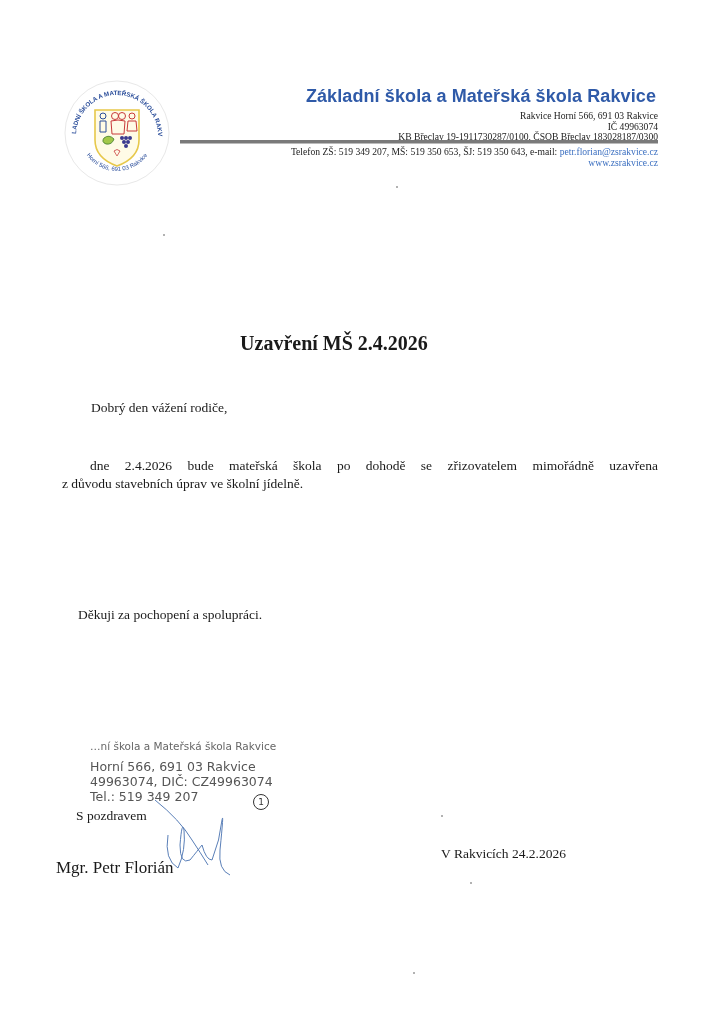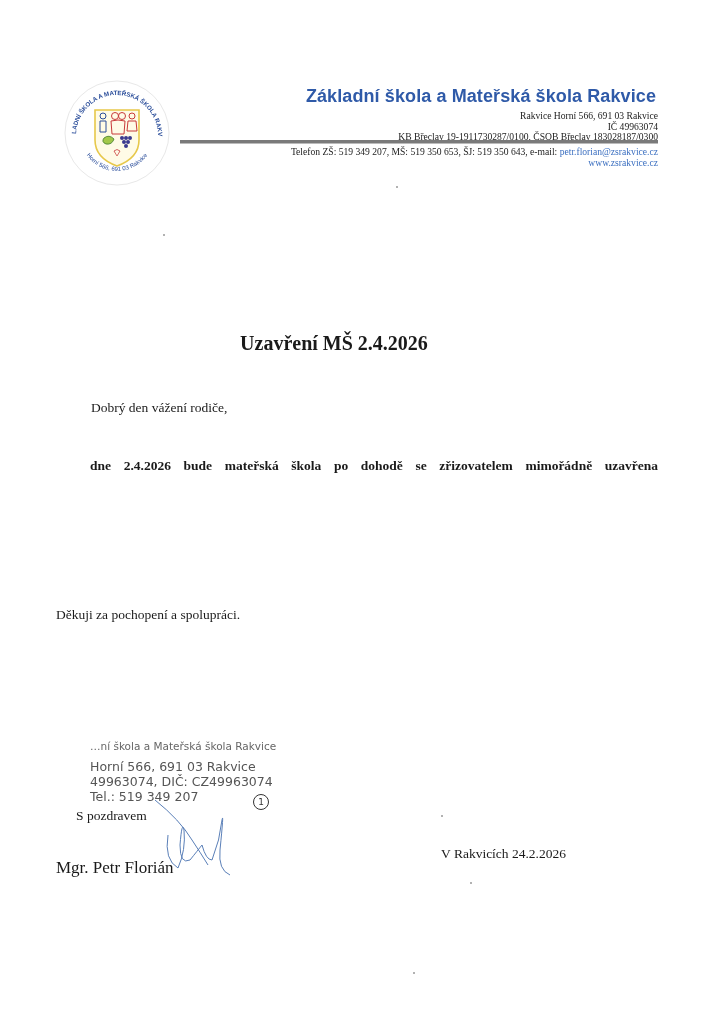--- a/index.html
+++ b/index.html
@@ -6,23 +6,23 @@
   body { width: 724px; height: 1024px; position: relative; overflow: hidden; font-family: "Liberation Serif", serif; color: #1a1a1a; }
   .abs { position: absolute; }
   .logo { left: 62px; top: 78px; width: 110px; height: 110px; }
   .school-name { right: 68px; top: 86px; font-family: "Liberation Sans", sans-serif; font-weight: bold; font-size: 18px; color: #2f5aa8; white-space: nowrap; letter-spacing: 0.1px; }
   .addr { right: 66px; font-size: 9.6px; color: #222; white-space: nowrap; text-align: right; }
   .rule { left: 180px; top: 140px; width: 478px; height: 3px; background: #7a7a7a; }
   .rule-thin { left: 180px; top: 143px; width: 478px; height: 1px; background: #bbb; }
   .link { color: #3b6fc0; }
   .title { left: 0; width: 668px; top: 332px; text-align: center; font-weight: bold; font-size: 20px; color: #1a1a1a; }
   .greeting { left: 91px; top: 400px; font-size: 13.5px; }
-  .para { left: 62px; top: 457px; width: 596px; font-size: 13.5px; font-weight: bold; line-height: 18px; text-align: justify; }
+  .para { left: 62px; top: 457px; width: 596px; font-size: 13.5px; font-weight: normal; line-height: 18px; text-align: justify; }
   .para-line1 { display: block; text-indent: 28px; text-align-last: justify; }
-  .thanks { left: 56px; top: 607px; font-size: 13.5px; }
+  .thanks { left: 78px; top: 607px; font-size: 13.5px; }
   .stamp { left: 90px; top: 740px; font-family: "DejaVu Sans", sans-serif; color: #555; }
   .stamp .l1 { font-size: 10.5px; color: #666; }
   .stamp .l2 { font-size: 12.5px; margin-top: 7px; }
   .stamp .l3 { font-size: 12.5px; }
   .stamp .l4 { font-size: 12.5px; }
   .stamp-num { left: 253px; top: 794px; width: 14px; height: 14px; border: 1.3px solid #333; border-radius: 50%; font-family: "DejaVu Sans", sans-serif; font-size: 9px; text-align: center; line-height: 14px; color: #333; }
   .regards { left: 76px; top: 808px; font-size: 13.5px; }
   .signer { left: 56px; top: 858px; font-size: 17px; }
   .place-date { left: 441px; top: 846px; font-size: 13.5px; }
   .signature { left: 150px; top: 790px; width: 90px; height: 90px; }
@@ -81,20 +81,21 @@
 <div class="abs speck" style="left:441px; top:815px;"></div>
 <div class="abs speck" style="left:470px; top:882px;"></div>
 <div class="abs speck" style="left:413px; top:972px;"></div>
 
 <div class="abs title">Uzavření MŠ 2.4.2026</div>
 
 <div class="abs greeting">Dobrý den vážení rodiče,</div>
 
 <div class="abs para">
   <span class="para-line1">dne 2.4.2026 bude mateřská škola po dohodě se zřizovatelem mimořádně uzavřena</span>
+  <span>z důvodu stavebních úprav ve školní jídelně.</span>
 </div>
 
 <div class="abs thanks">Děkuji za pochopení a spolupráci.</div>
 
 <div class="abs stamp">
   <div class="l1">…ní škola a Mateřská škola Rakvice</div>
   <div class="l2">Horní 566, 691 03 Rakvice</div>
   <div class="l3">49963074, DIČ: CZ49963074</div>
   <div class="l4">Tel.: 519 349 207</div>
 </div>

